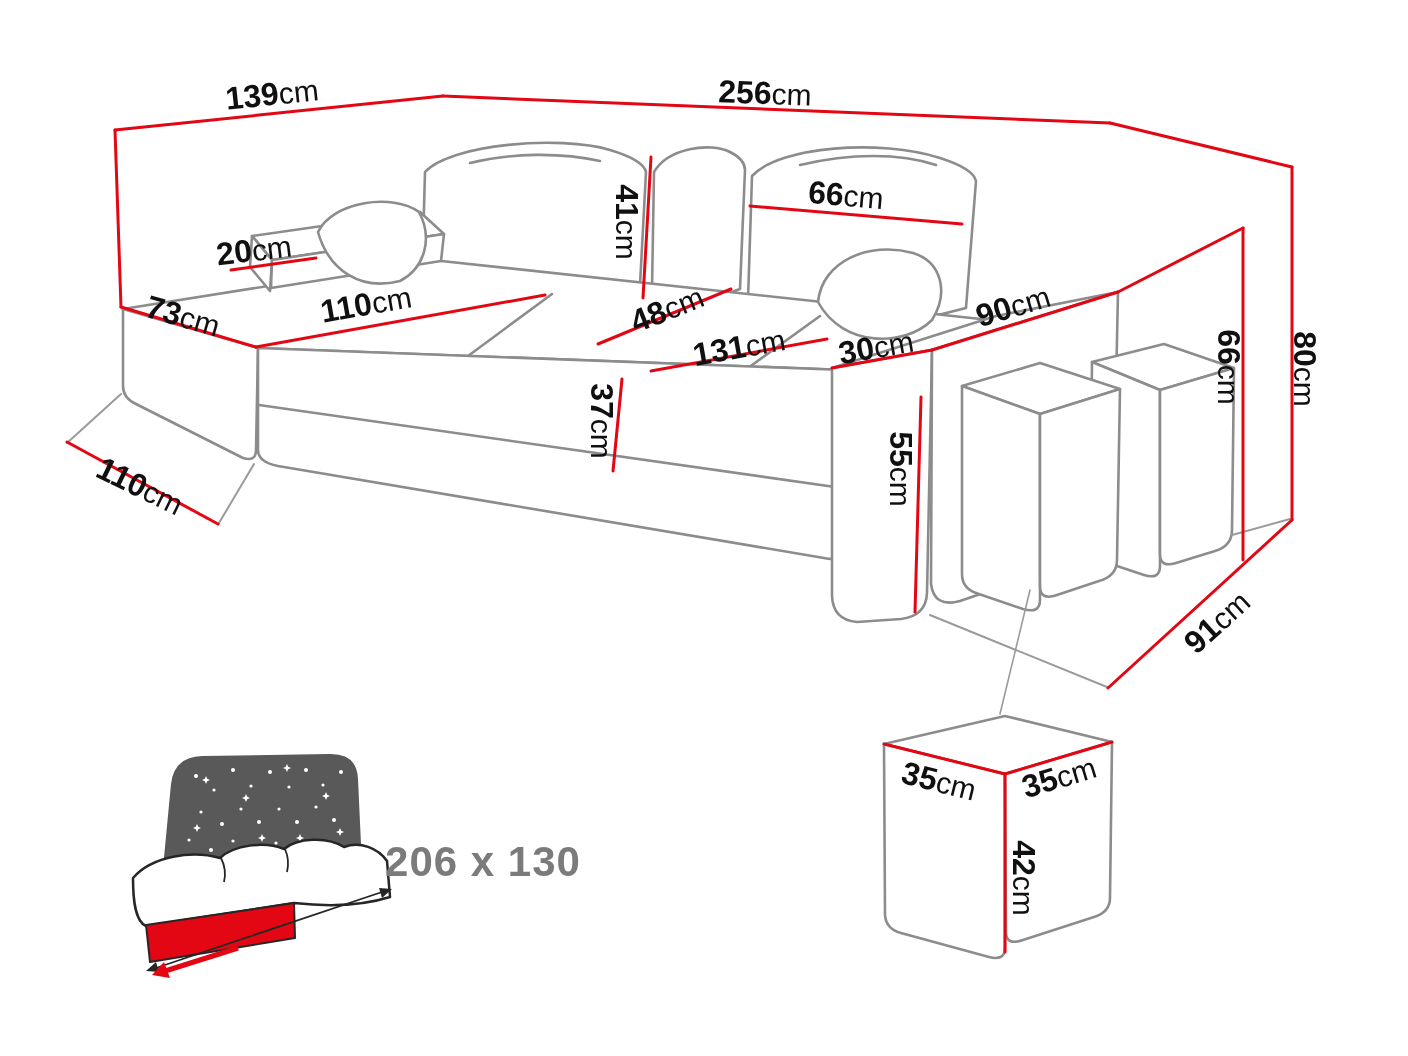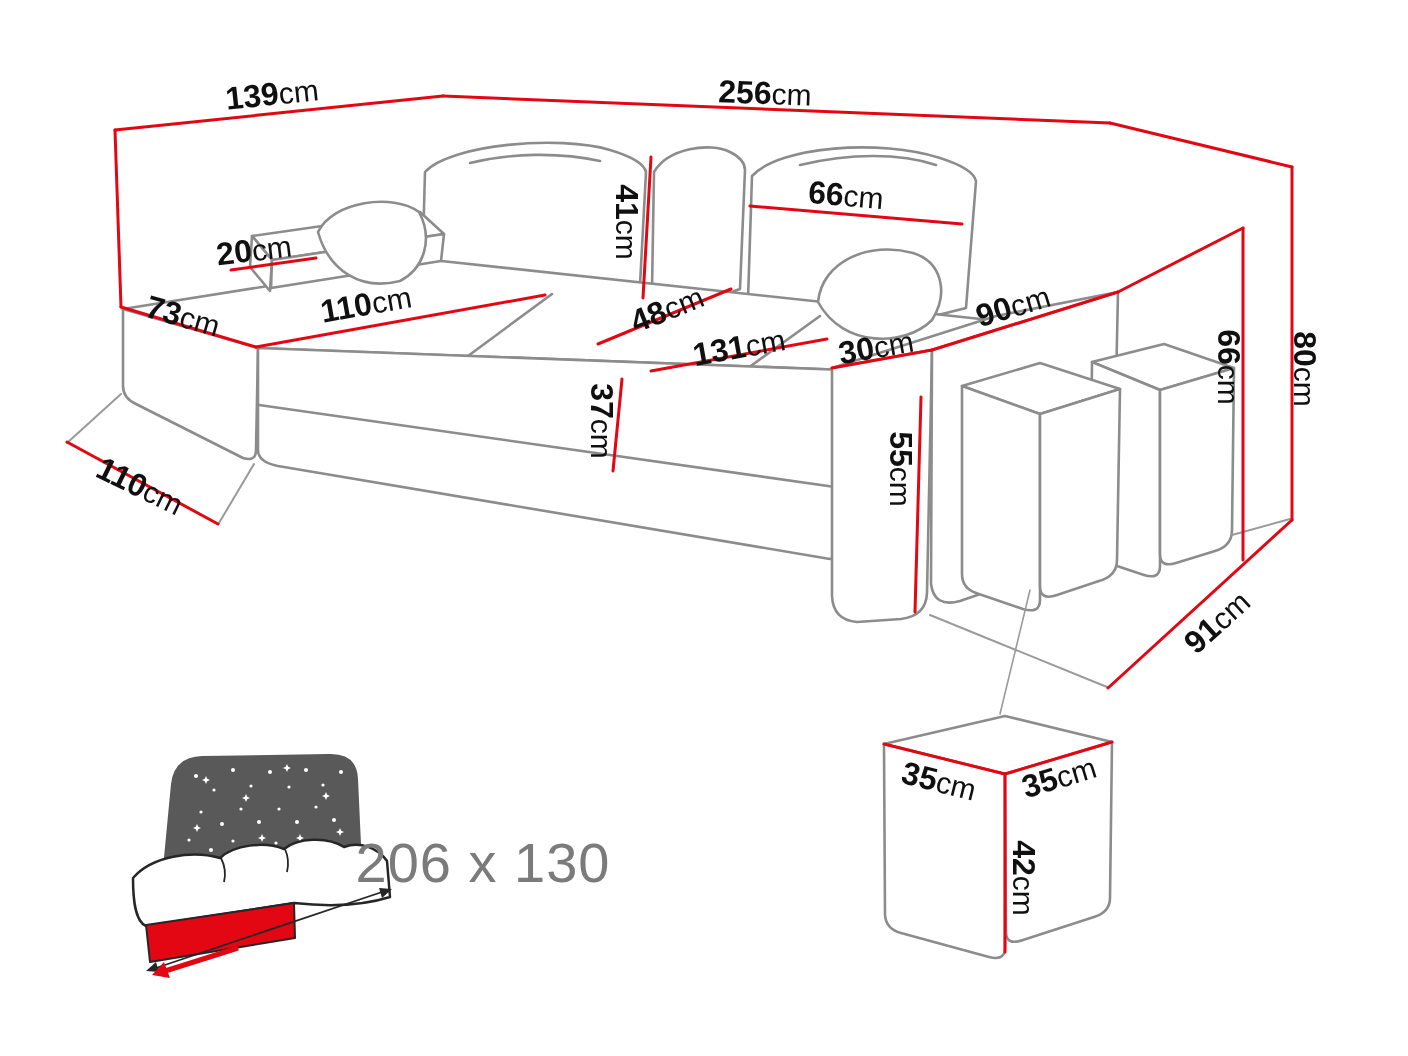--- a/index.html
+++ b/index.html
@@ -3,22 +3,22 @@
 <meta charset="utf-8">
 <title>Corner sofa dimension diagram</title>
 <style>
   html,body{margin:0;padding:0;background:#ffffff;}
   .stage{position:relative;width:1408px;height:1056px;background:#ffffff;overflow:hidden;
          font-family:"Liberation Sans",sans-serif;}
   .stage svg{position:absolute;left:0;top:0;}
   .dim-label{position:absolute;transform:translate(-50%,-50%) rotate(var(--r,0deg));
              font-weight:700;font-size:32px;line-height:1;color:#101010;white-space:nowrap;}
   .dim-label .unit{font-weight:400;font-size:30px;}
-  .sleep-size{position:absolute;transform:translate(-50%,-50%);font-weight:400;
-              font-size:56px;color:#7b7b7b;letter-spacing:1px;white-space:nowrap;}
+  .sleep-size{position:absolute;transform:translate(-50%,-50%);font-weight:700;
+              font-size:42px;color:#7b7b7b;letter-spacing:1px;white-space:nowrap;}
 </style>
 </head>
 <body>
 
 <div class="stage">
 
   <svg width="1408" height="1056" viewBox="0 0 1408 1056">
     <defs>
       <path id="star4" d="M0,-4 L1.2,-1.2 L4,0 L1.2,1.2 L0,4 L-1.2,1.2 L-4,0 L-1.2,-1.2 Z"></path>
     </defs>

